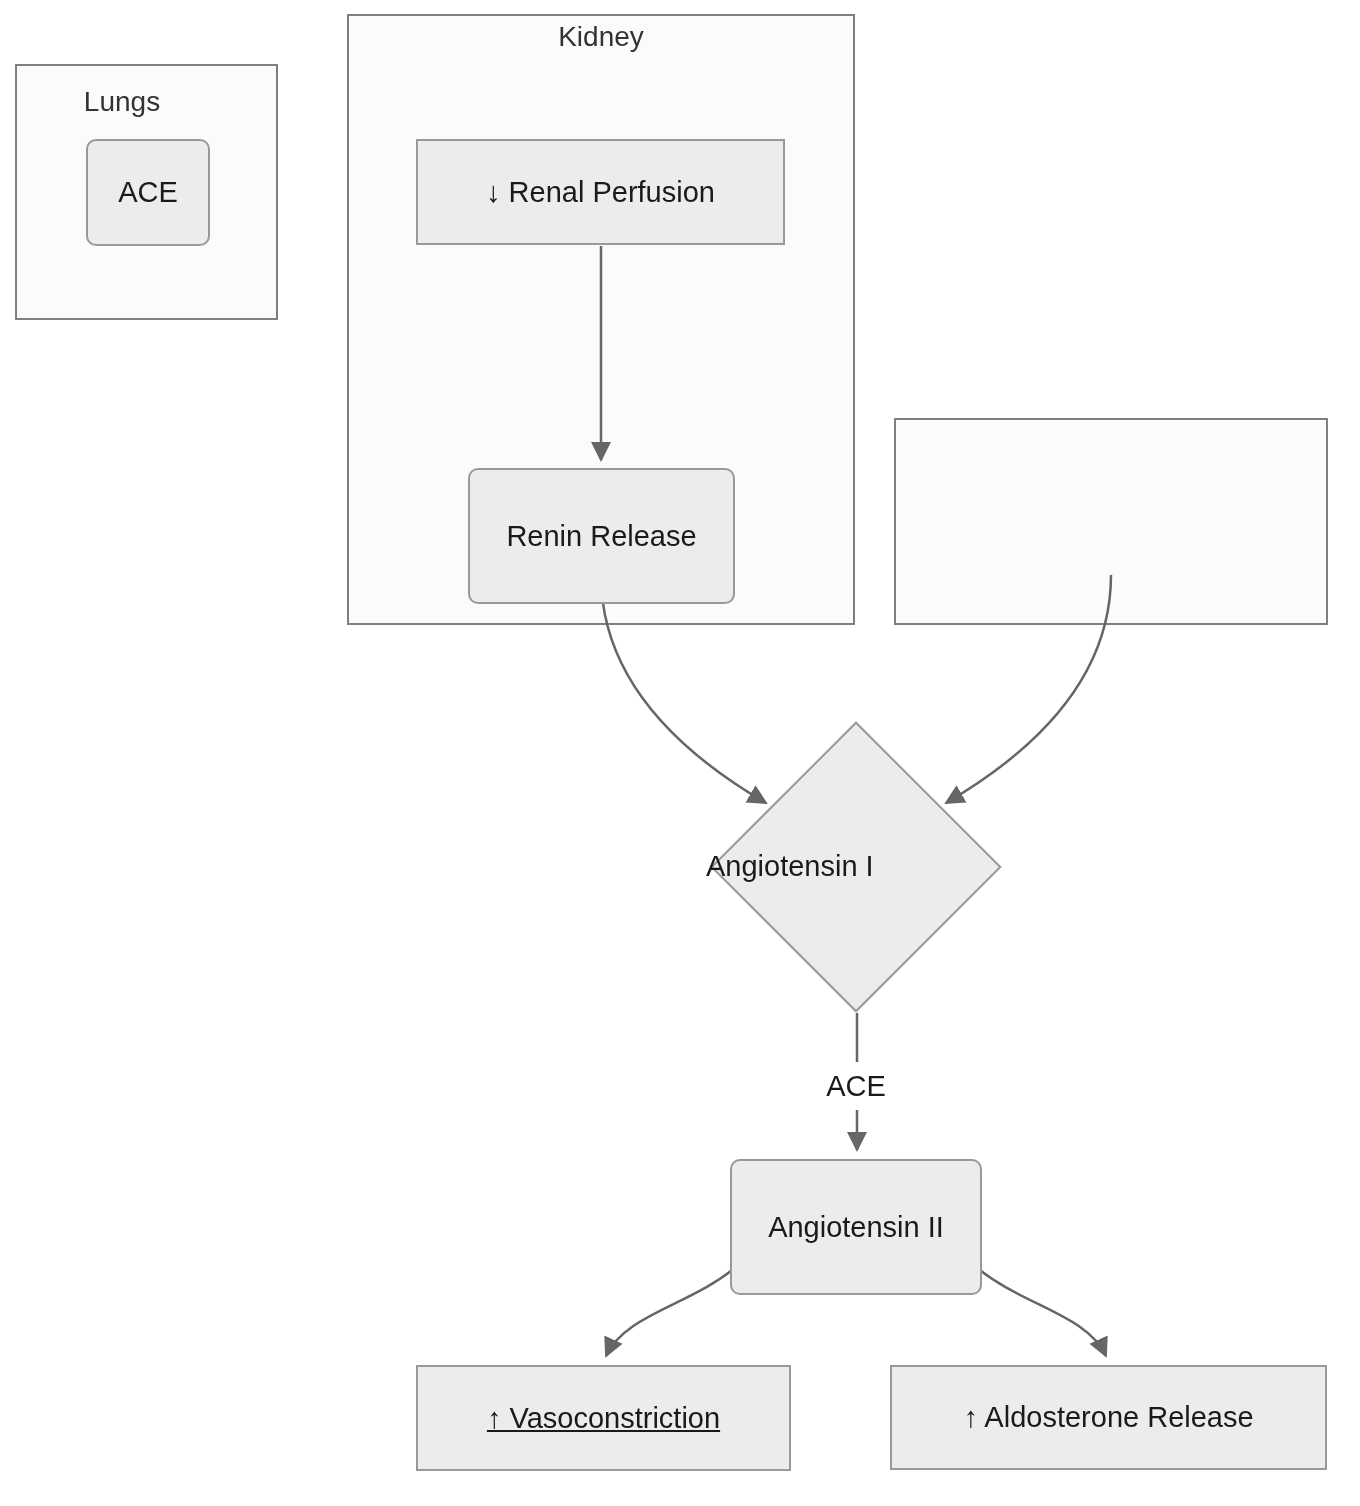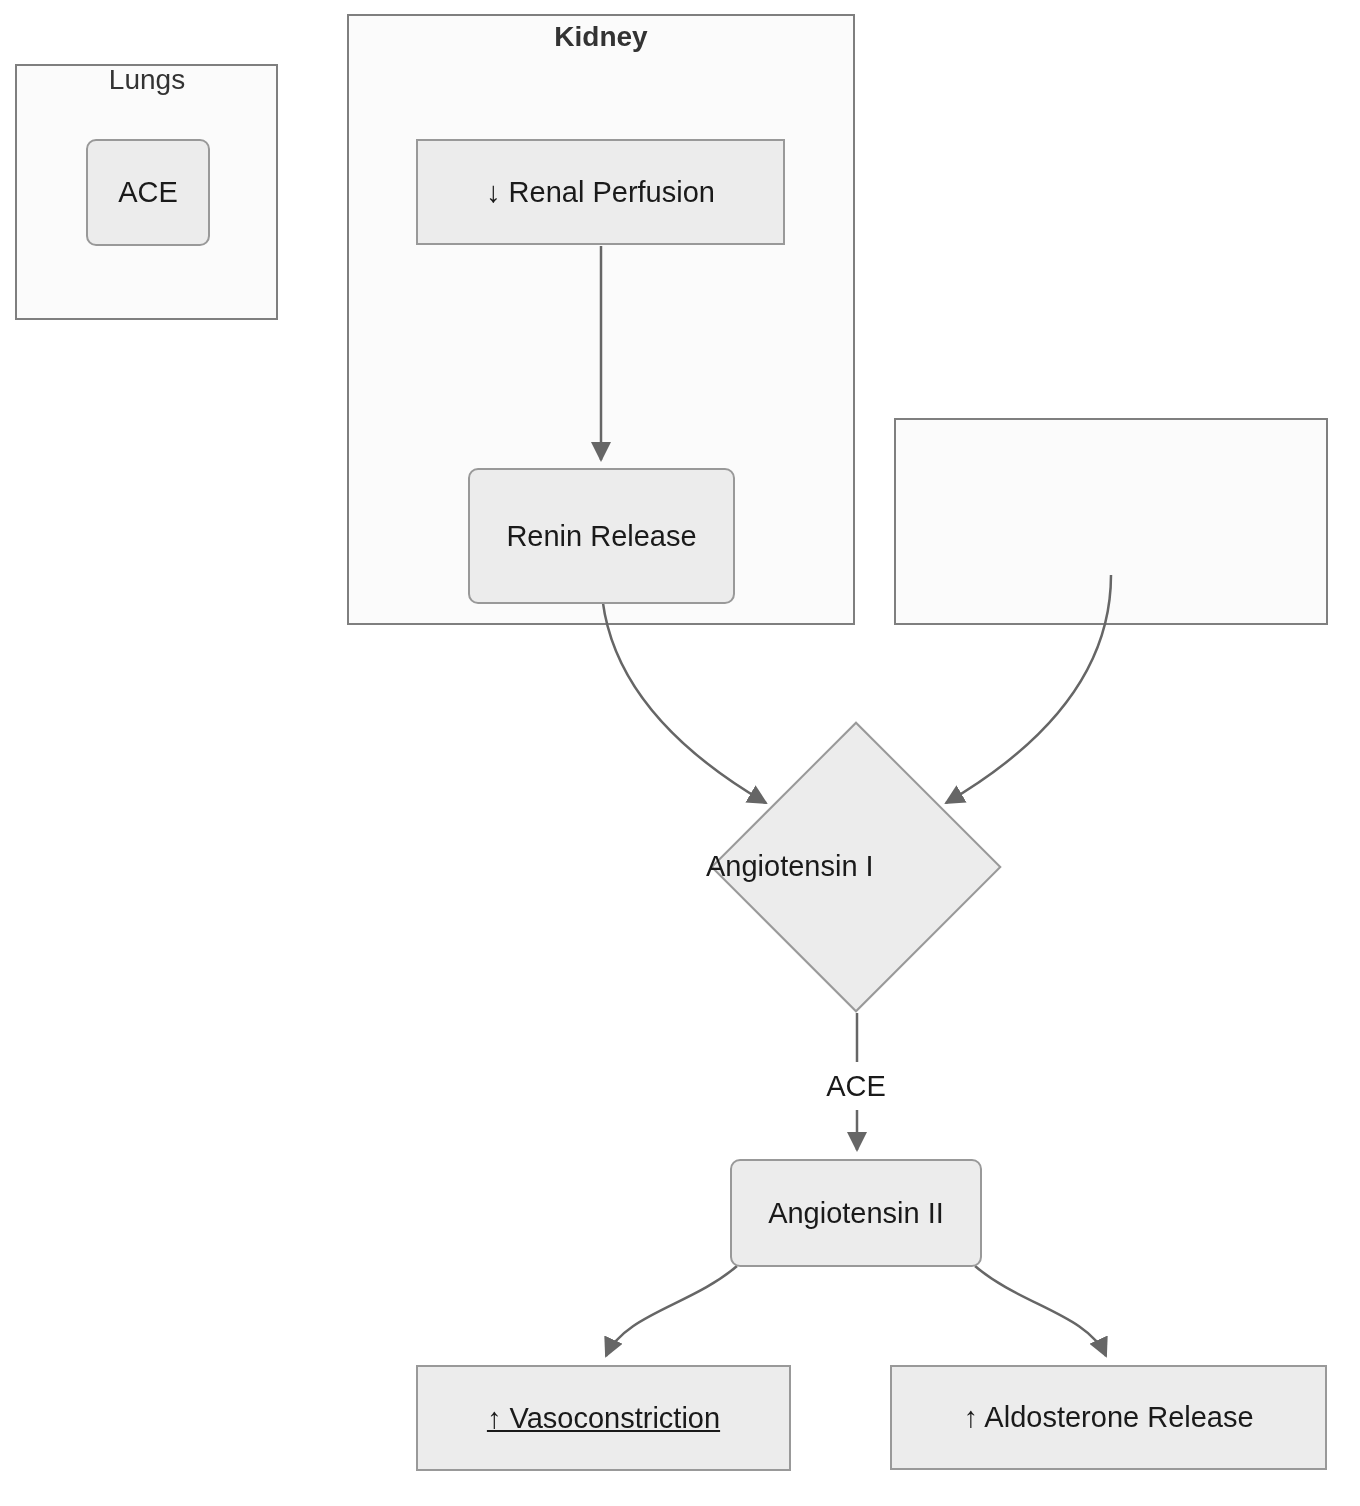--- a/index.html
+++ b/index.html
@@ -94,24 +94,24 @@
     background: #ffffff;
     padding: 0 4px;
   }
 </style>
 </head>
 <body>
 
 <div class="canvas">
 
   <div class="container-box" style="left:15px; top:64px; width:263px; height:256px;"></div>
-  <div class="container-title" style="left:15px; top:64px; width:214px;margin-left:25px;">Lungs</div>
+  <div class="container-title" style="left:15px; top:86px; width:214px;">Lungs</div>
 
   <div class="container-box" style="left:347px; top:14px; width:508px; height:611px;"></div>
-  <div class="container-title" style="left:347px; top:21px; width:508px;font-weight:bold;">Kidney</div>
+  <div class="container-title" style="left:347px; top:21px; width:508px;">Kidney</div>
 
   <div class="container-box" style="left:894px; top:418px; width:434px; height:207px;"></div>
 
   <svg class="edges-svg" viewBox="0 0 1360 1506" xmlns="http://www.w3.org/2000/svg">
     <defs>
       <marker id="arrow" viewBox="0 0 10 10" refX="9" refY="5" markerWidth="8" markerHeight="8" orient="auto-start-reverse" markerUnits="strokeWidth">
         <path class="arrowhead-fill" d="M 0 0 L 10 5 L 0 10 z"></path>
       </marker>
     </defs>
     <path class="edge" marker-end="url(#arrow)" d="M 601 246 L 601 460"></path>
@@ -128,19 +128,19 @@
   <div class="node" style="left:416px; top:139px; width:369px; height:106px;">↓ Renal Perfusion</div>
 
   <div class="node rounded" style="left:468px; top:468px; width:267px; height:136px;">Renin Release</div>
 
 
   <div class="diamond-shape"></div>
   <div class="diamond-label">Angiotensin I</div>
 
   <div class="edge-label">ACE</div>
 
-  <div class="node rounded" style="left:730px; top:1159px; width:252px; height:108px;">Angiotensin II</div>
+  <div class="node rounded" style="left:730px; top:1159px; width:252px; height:136px;">Angiotensin II</div>
 
   <div class="node" style="left:416px; top:1365px; width:375px; height:106px;text-decoration:underline;">↑ Vasoconstriction</div>
 
   <div class="node" style="left:890px; top:1365px; width:437px; height:105px;">↑ Aldosterone Release</div>
 
 </div>
 
 </body></html>

